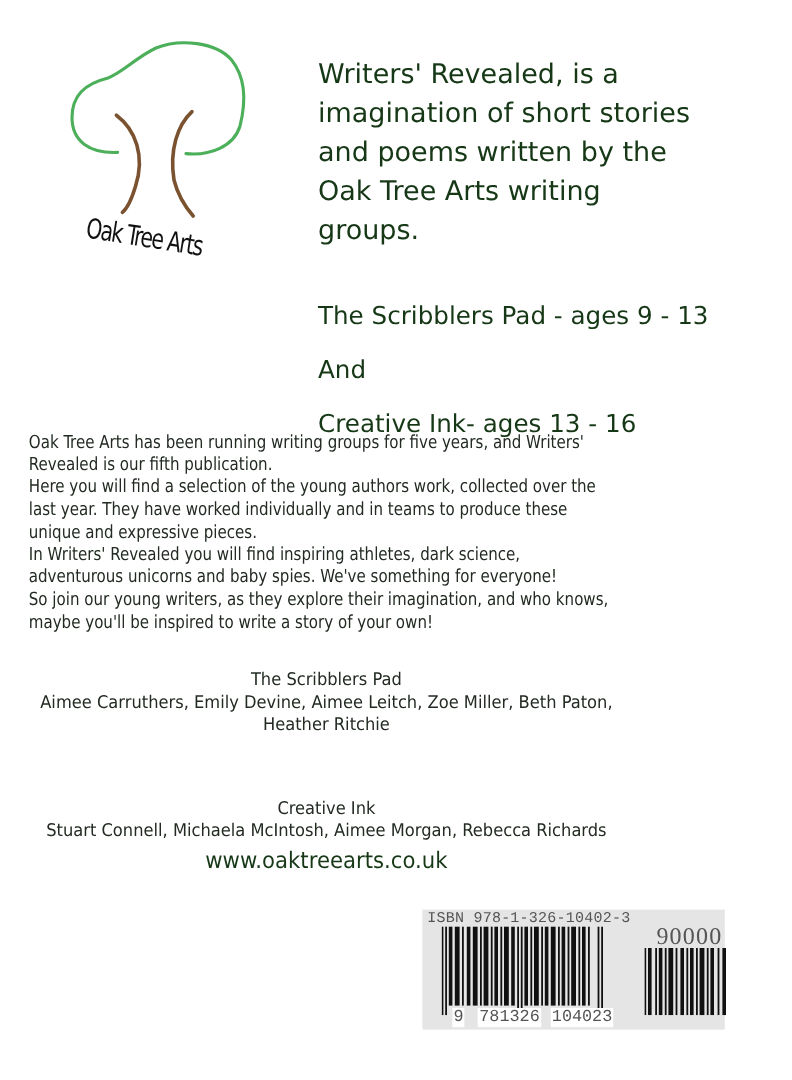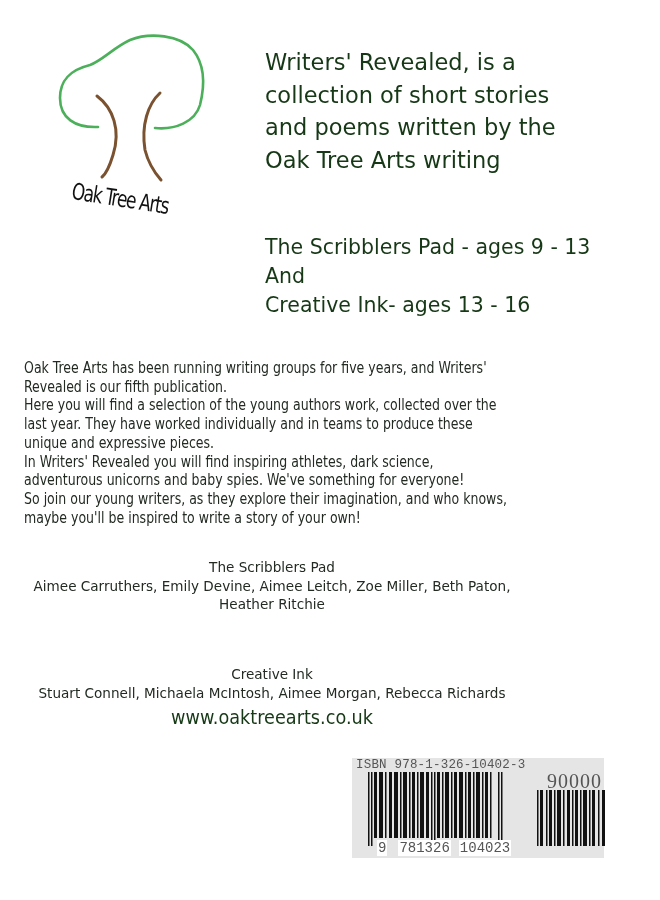--- a/index.html
+++ b/index.html
@@ -19,21 +19,21 @@
       transform: rotate(9deg) scaleX(0.82);
     }
     .intro {
       position: absolute; left: 265px; top: 46px; width: 380px;
       font-size: 22.5px; line-height: 32.5px; color: #163816;
     }
     .groups {
       position: absolute; left: 265px; top: 233px; width: 390px;
       font-size: 20.5px; line-height: 29px; color: #163816;
     }
-    .groups div { white-space: nowrap; }
+    .groups div { white-space: nowrap; margin-top: 16px; }
     .body-text {
       position: absolute; left: 24px; top: 359px; width: 620px;
       font-size: 15px; line-height: 18.7px; color: #222a22;
       font-stretch: condensed;
     }
     .body-text p { margin: 0; transform: scaleX(0.93); transform-origin: left; white-space: nowrap; }
     .members {
       position: absolute; left: 0; top: 558px; width: 544px; text-align: center;
       font-size: 14.6px; line-height: 18.7px; color: #222a22;
     }
@@ -77,23 +77,24 @@
 
     <path d="M42 66 C 58 78, 66 100, 58 125 C 55 135, 52 143, 47 147" fill="none" stroke="#7a5230" stroke-width="3" stroke-linecap="round"></path>
 
     <path d="M105 63 C 93 74, 86 95, 90 120 C 93 132, 99 142, 106 150" fill="none" stroke="#7a5230" stroke-width="3" stroke-linecap="round"></path>
   </svg>
 </div>
 <div class="logo-text">Oak Tree Arts</div>
 
 <div class="intro">
   <div>Writers' Revealed, is a</div>
-  <div>collection of short stories</div>
+  <div>imagination of short stories</div>
   <div>and poems written by the</div>
   <div>Oak Tree Arts writing</div>
+  <div>groups.</div>
 </div>
 
 <div class="groups">
   <div>The Scribblers Pad - ages 9 - 13</div>
   <div>And</div>
   <div>Creative Ink- ages 13 - 16</div>
 </div>
 
 <div class="body-text">
   <p>Oak Tree Arts has been running writing groups for five years, and Writers'</p>

